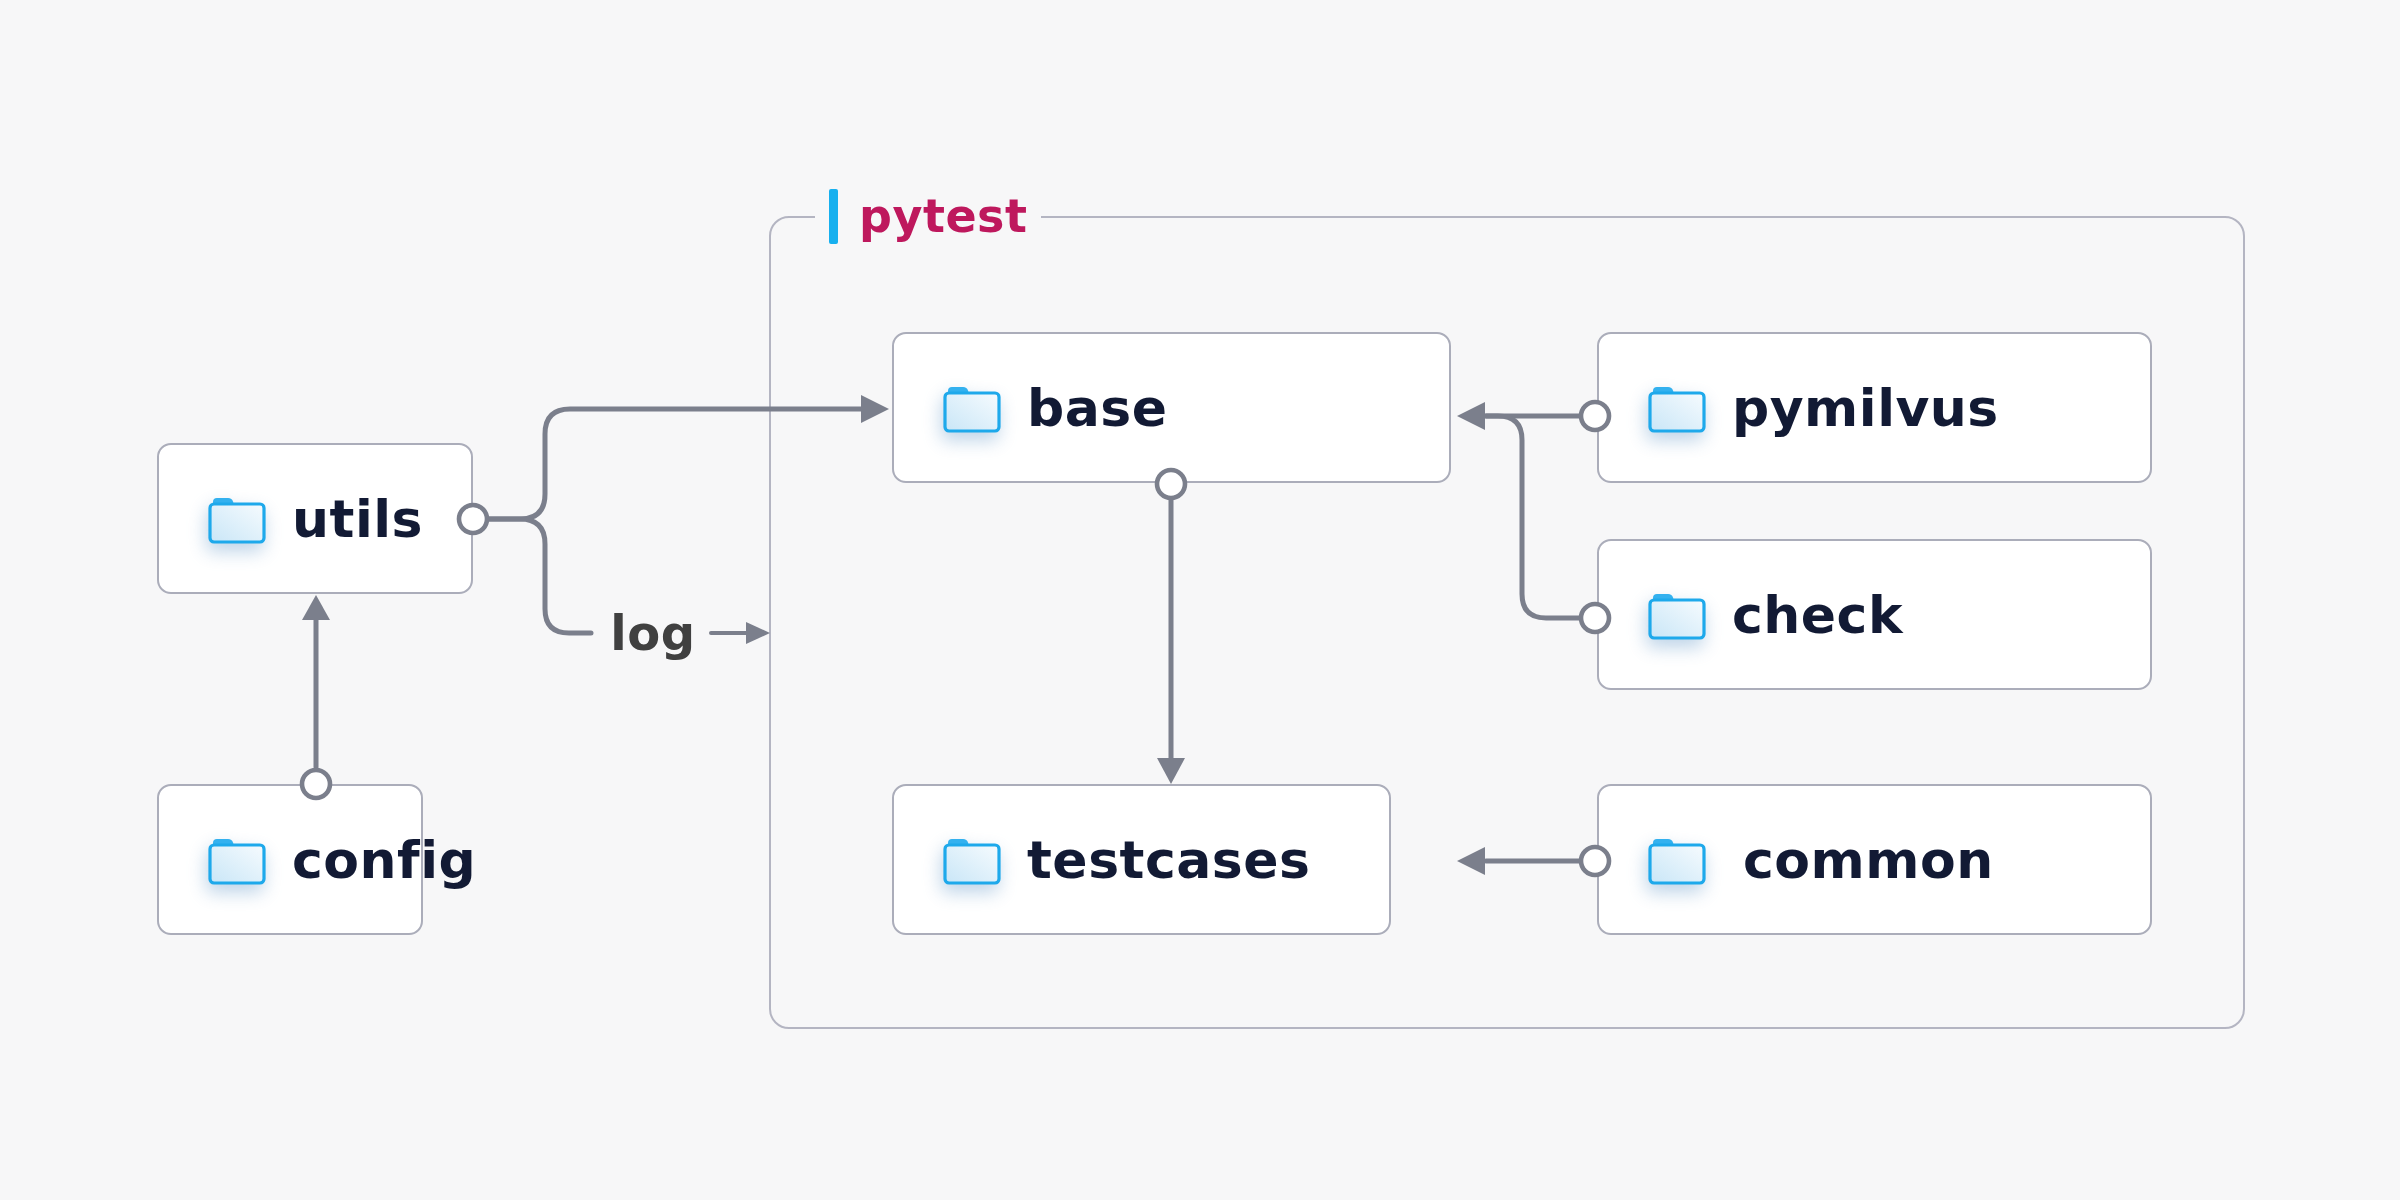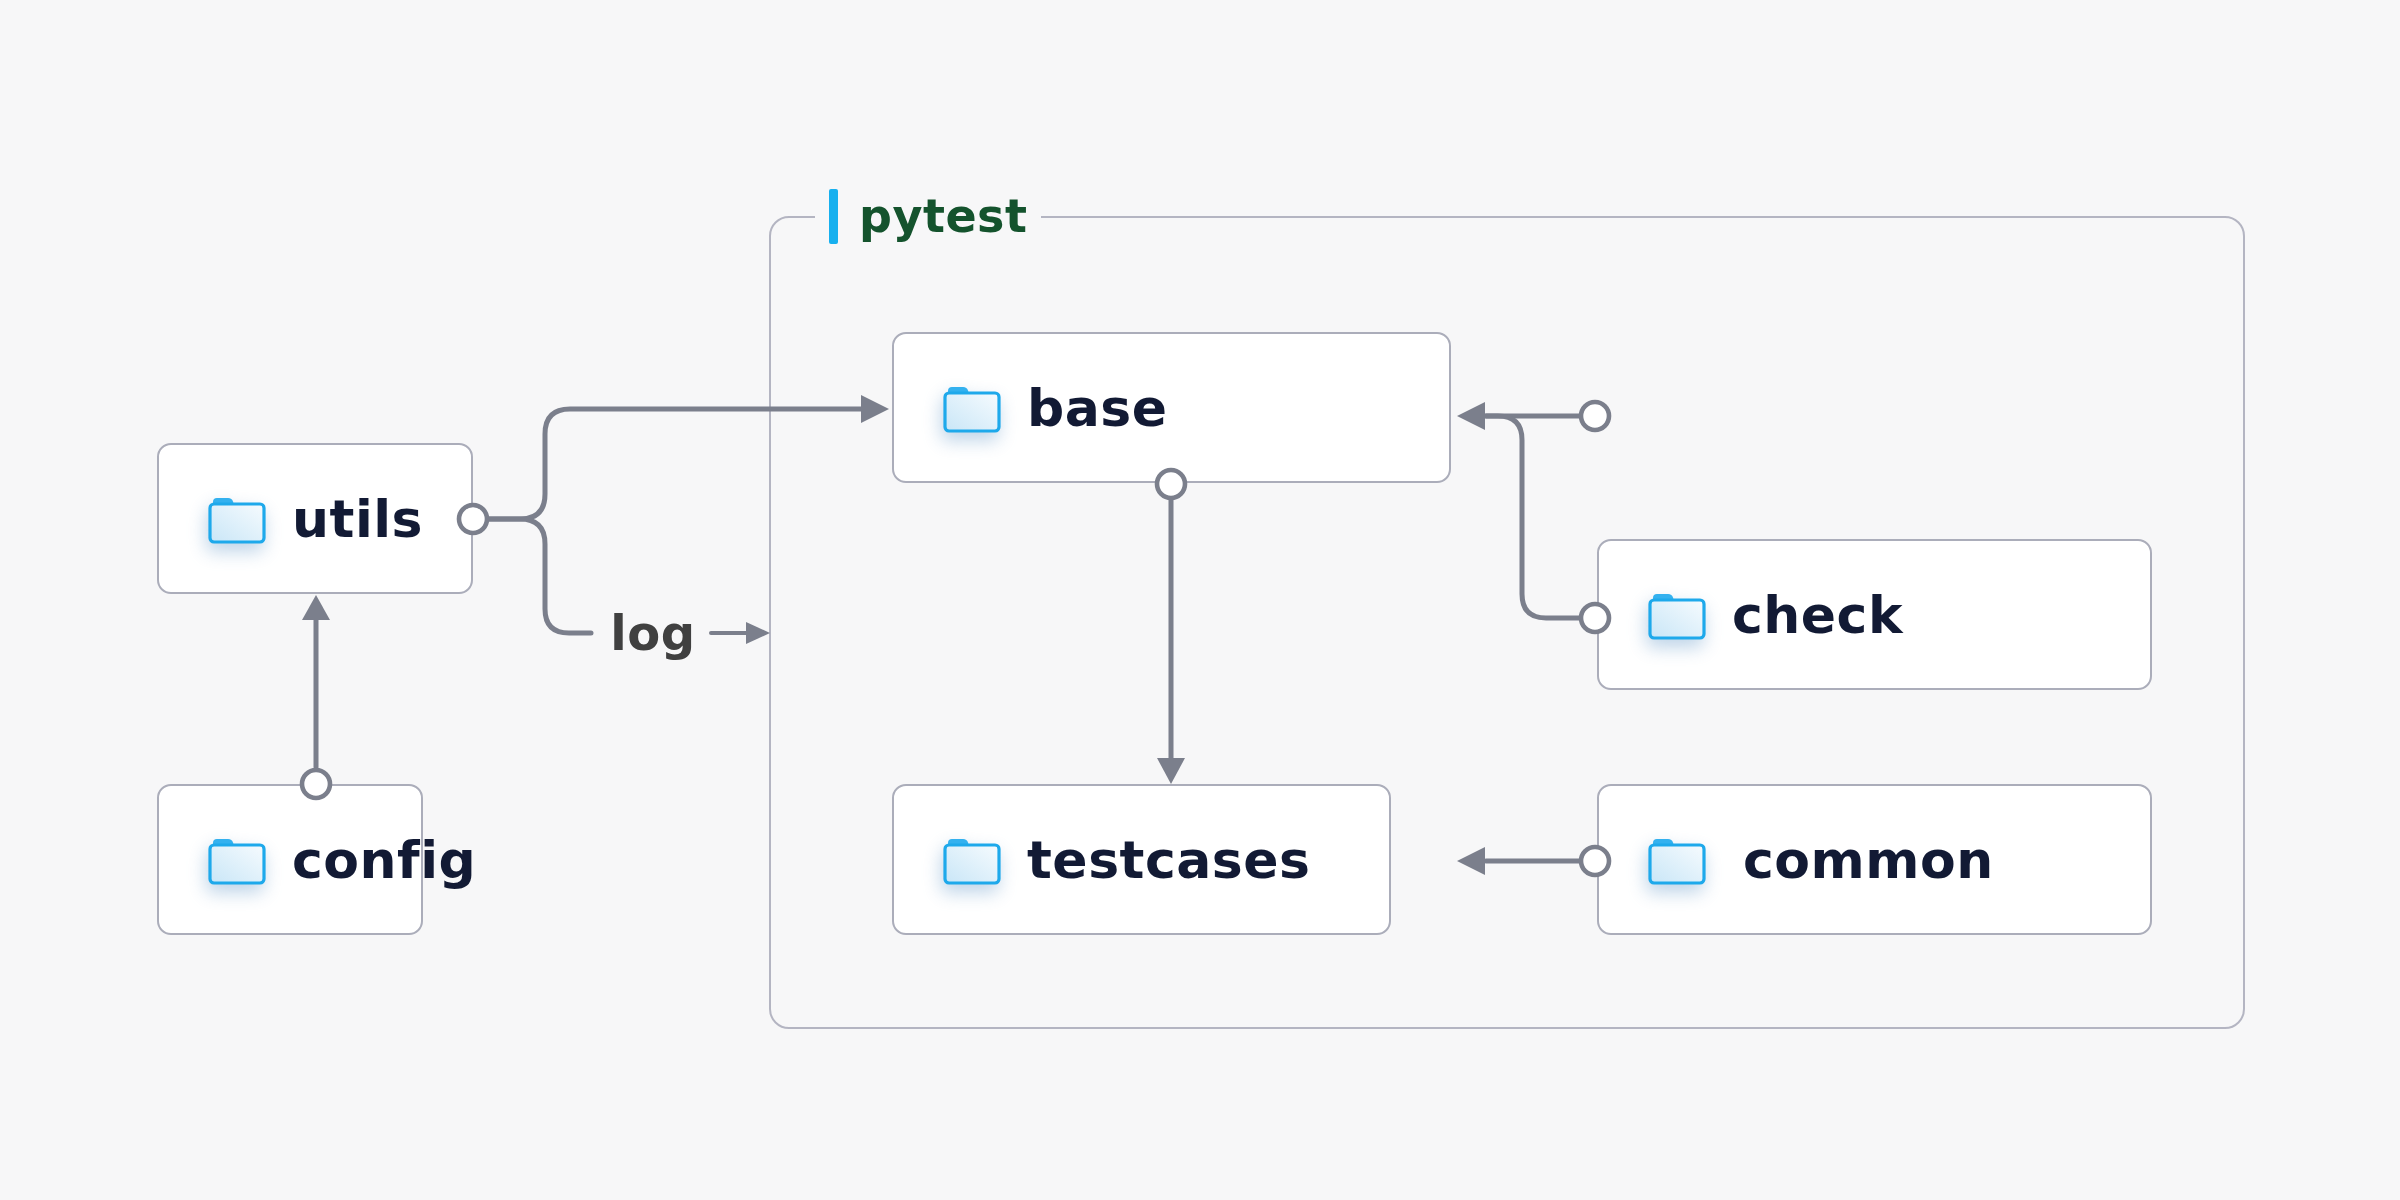--- a/index.html
+++ b/index.html
@@ -11,21 +11,21 @@
   .group{
     position:absolute;left:769px;top:216px;width:1476px;height:813px;
     border:2px solid #b4b5c2;border-radius:20px;box-sizing:border-box;background:transparent;
   }
   .group-label{
     position:absolute;left:815px;top:188px;height:56px;display:flex;align-items:center;
     background:#f7f7f8;padding:0 14px;z-index:3;
   }
   .group-label .bar{display:inline-block;width:9px;height:55px;background:#17b0ef;border-radius:2px;}
   .group-label .gtext{
-    margin-left:21px;font-size:46px;font-weight:700;color:#14532d;letter-spacing:.5px;
+    margin-left:21px;font-size:46px;font-weight:700;color:#be185d;letter-spacing:.5px;
   }
   
   .node{
     position:absolute;height:151px;background:#ffffff;border:2px solid #abadba;border-radius:14px;
     box-sizing:border-box;display:flex;align-items:center;padding-left:49px;gap:26px;z-index:1;
   }
   .nlabel{font-size:52px;font-weight:700;color:#121a34;letter-spacing:.5px;line-height:1;}
   .folder{flex:0 0 auto;filter:drop-shadow(-2px 8px 9px rgba(110,160,205,.45));}
   
   #overlay{position:absolute;left:0;top:0;z-index:2;pointer-events:none;}
@@ -68,20 +68,27 @@
   </div>
 
   <div class="node" style="left:892px;top:332px;width:559px;">
     <svg class="folder" width="58" height="50" viewBox="0 0 58 50">
       <path d="M5 13 V8 Q5 4 9 4 H20 Q24 4 25 7.5 L26.5 13 Z" fill="#33b1ef"></path>
       <rect x="2" y="10" width="54" height="38" rx="4" fill="url(#folderGrad)" stroke="#1ea9eb" stroke-width="3.2"></rect>
     </svg>
     <span class="nlabel">base</span>
   </div>
 
+  <div class="node" style="left:1597px;top:332px;width:555px;">
+    <svg class="folder" width="58" height="50" viewBox="0 0 58 50">
+      <path d="M5 13 V8 Q5 4 9 4 H20 Q24 4 25 7.5 L26.5 13 Z" fill="#33b1ef"></path>
+      <rect x="2" y="10" width="54" height="38" rx="4" fill="url(#folderGrad)" stroke="#1ea9eb" stroke-width="3.2"></rect>
+    </svg>
+    <span class="nlabel">pymilvus</span>
+  </div>
 
   <div class="node" style="left:1597px;top:539px;width:555px;">
     <svg class="folder" width="58" height="50" viewBox="0 0 58 50">
       <path d="M5 13 V8 Q5 4 9 4 H20 Q24 4 25 7.5 L26.5 13 Z" fill="#33b1ef"></path>
       <rect x="2" y="10" width="54" height="38" rx="4" fill="url(#folderGrad)" stroke="#1ea9eb" stroke-width="3.2"></rect>
     </svg>
     <span class="nlabel">check</span>
   </div>
 
   <div class="node" style="left:892px;top:784px;width:499px;">

